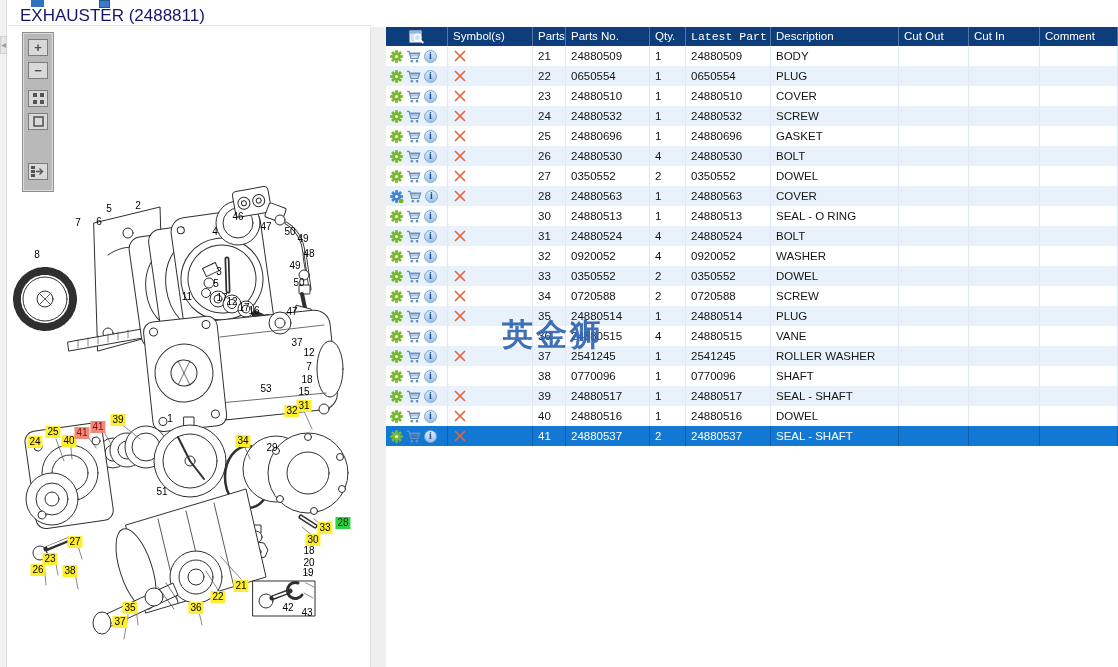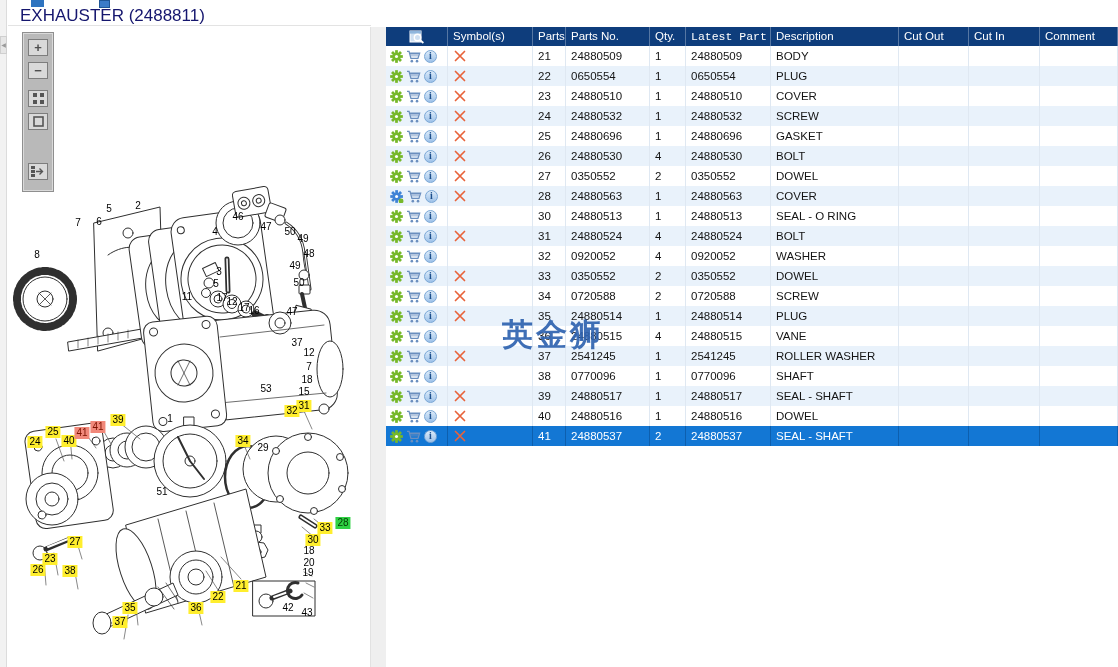--- a/index.html
+++ b/index.html
@@ -1113,21 +1113,21 @@
     <span class="co p" style="left: 244px; top: 308px;">17</span>
     <span class="co p" style="left: 254px; top: 311px;">16</span>
     <span class="co p" style="left: 297px; top: 343px;">37</span>
     <span class="co p" style="left: 309px; top: 353px;">12</span>
     <span class="co p" style="left: 309px; top: 367px;">7</span>
     <span class="co p" style="left: 307px; top: 380px;">18</span>
     <span class="co p" style="left: 304px; top: 392px;">15</span>
     <span class="co p" style="left: 266px; top: 389px;">53</span>
     <span class="co p" style="left: 170px; top: 419px;">1</span>
     <span class="co p" style="left: 162px; top: 492px;">51</span>
-    <span class="co p" style="left: 263px; top: 448px;">29</span>
+    <span class="co p" style="left: 272px; top: 448px;">29</span>
     <span class="co p" style="left: 309px; top: 551px;">18</span>
     <span class="co p" style="left: 309px; top: 563px;">20</span>
     <span class="co p" style="left: 308px; top: 573px;">19</span>
     <span class="co p" style="left: 307px; top: 613px;">43</span>
     <span class="co p" style="left: 288px; top: 608px;">42</span>
   </div>
 
 <div class="watermark">英金狮</div>
 
 </body></html>

